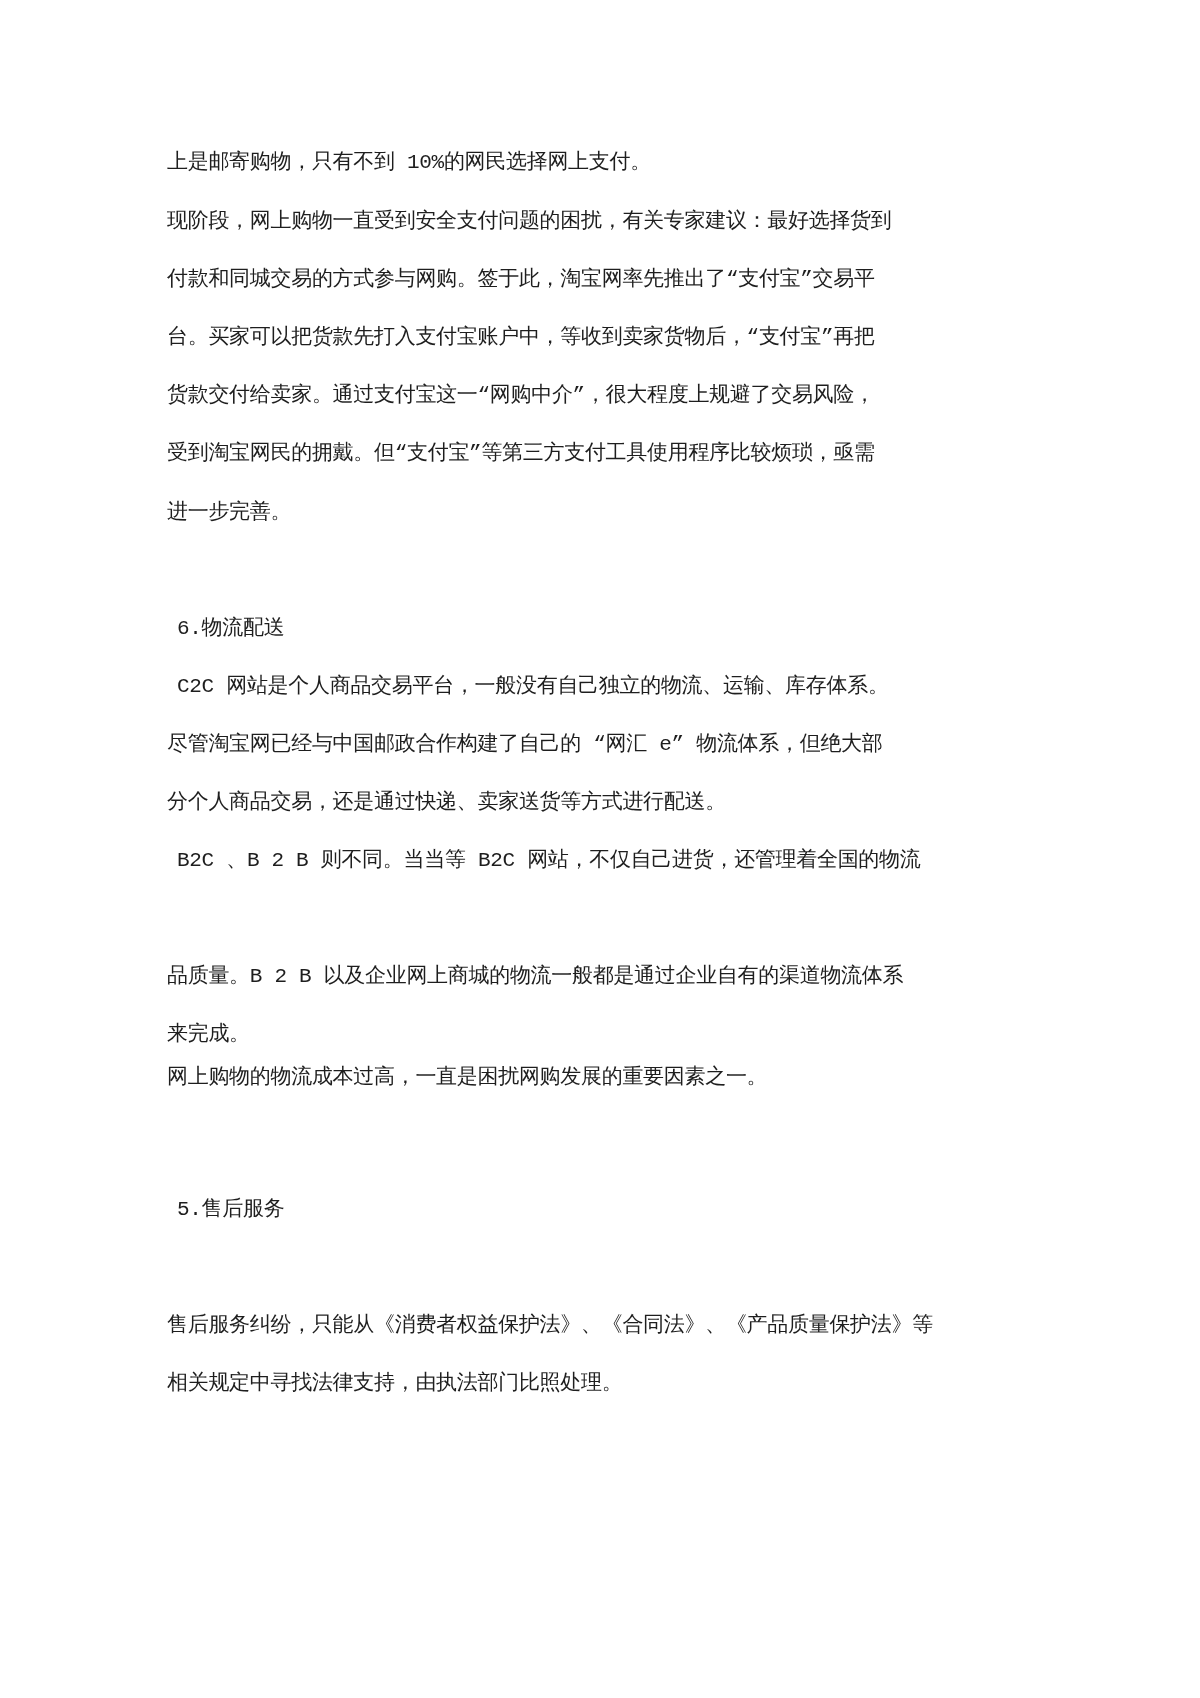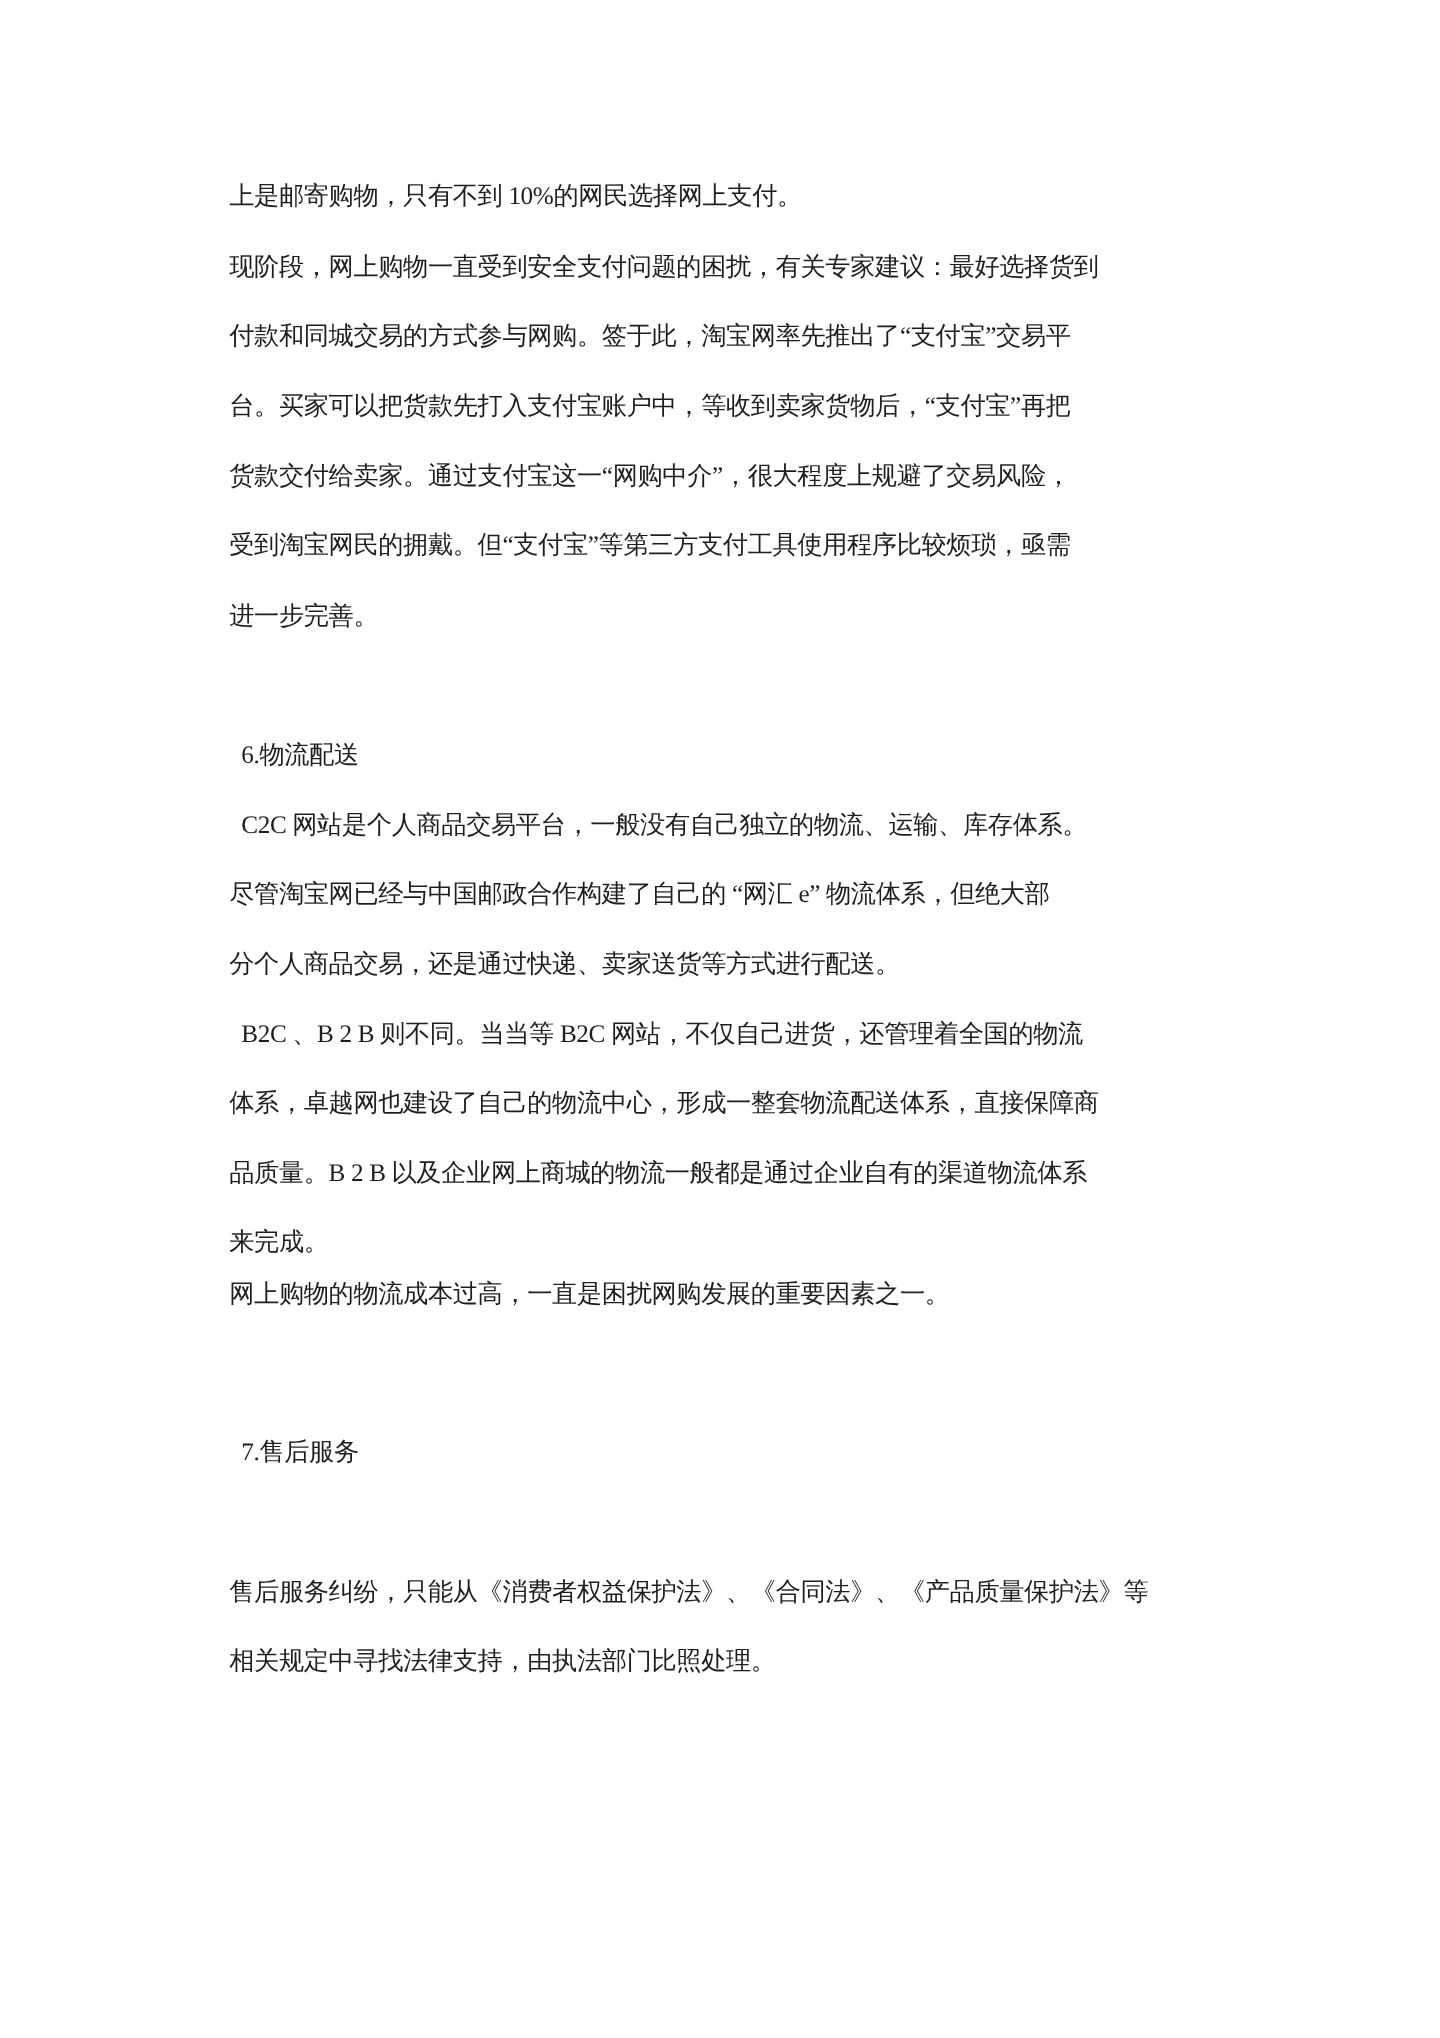--- a/index.html
+++ b/index.html
@@ -5,27 +5,26 @@
     html, body { margin: 0; padding: 0; background: #ffffff; }
     body { width: 1200px; height: 1698px; position: relative; overflow: hidden; }
     .page {
       position: absolute; left: 0; top: 0; width: 1200px; height: 1698px;
       background: #ffffff;
     }
     .line {
       position: absolute;
       left: 167px;
       width: 780px;
-      font-family: Liberation Serif, serif;
+      font-family: Liberation Mono, monospace;
       font-size: 21px;
       color: #1e1e1e;
       white-space: nowrap;
       line-height: 30px;
       letter-spacing: -0.3px;
-      margin-left: 24px;
     }
     .indent { left: 177px; }
   </style>
 </head>
 <body>
 
 <div class="page">
 
   <div class="line" style="top:148px">上是邮寄购物，只有不到 10%的网民选择网上支付。</div>
 
@@ -36,24 +35,23 @@
   <div class="line" style="top:439px">受到淘宝网民的拥戴。但“支付宝”等第三方支付工具使用程序比较烦琐，亟需</div>
   <div class="line" style="top:498px">进一步完善。</div>
 
   <div class="line indent" style="top:614px">6.物流配送</div>
 
   <div class="line indent" style="top:672px">C2C 网站是个人商品交易平台，一般没有自己独立的物流、运输、库存体系。</div>
   <div class="line" style="top:788px">分个人商品交易，还是通过快递、卖家送货等方式进行配送。</div>
   <div class="line" style="top:730px">尽管淘宝网已经与中国邮政合作构建了自己的 “网汇 e” 物流体系，但绝大部</div>
 
   <div class="line indent" style="top:846px">B2C 、B 2 B 则不同。当当等 B2C 网站，不仅自己进货，还管理着全国的物流</div>
-  <div class="line" style="top:904px">体系，卓越网也建设了自己的物流中心，形成一整套物流配送体系，直接保障商</div>
   <div class="line" style="top:962px">品质量。B 2 B 以及企业网上商城的物流一般都是通过企业自有的渠道物流体系</div>
   <div class="line" style="top:1020px">来完成。</div>
 
   <div class="line" style="top:1063px">网上购物的物流成本过高，一直是困扰网购发展的重要因素之一。</div>
 
-  <div class="line indent" style="top:1195px">7.售后服务</div>
+  <div class="line indent" style="top:1195px">5.售后服务</div>
 
   <div class="line" style="top:1311px">售后服务纠纷，只能从《消费者权益保护法》、《合同法》、《产品质量保护法》等</div>
   <div class="line" style="top:1369px">相关规定中寻找法律支持，由执法部门比照处理。</div>
 
 </div>
 
 </body></html>

